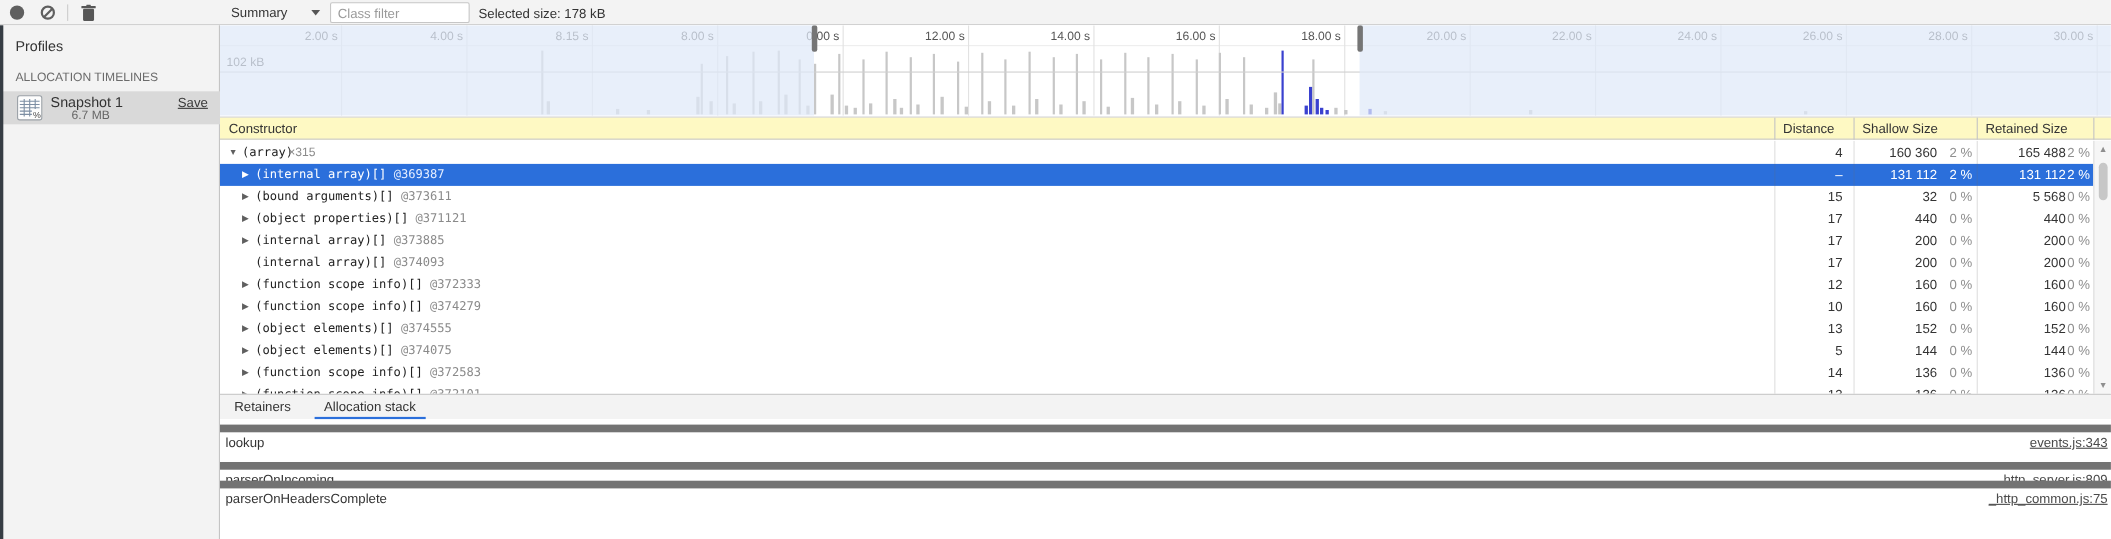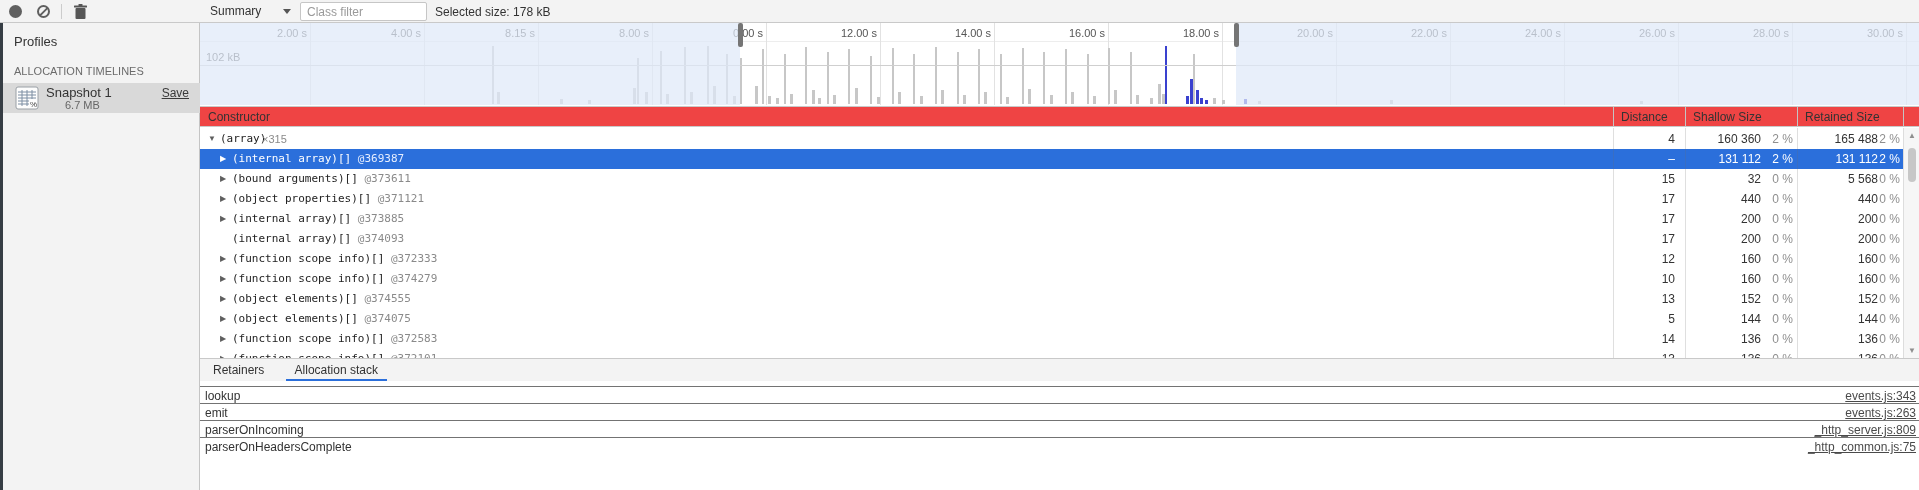--- a/index.html
+++ b/index.html
@@ -61,21 +61,21 @@
   #size-label { position:absolute; left:6px; top:28px; font-size:11px; color:#555; }
   .bar { position:absolute; bottom:2px; }
   .bar.g { background:#c7c7c7; }
   .bar.b { background:#3a41cf; }
   .tl-overlay { position:absolute; top:0; height:82px; background:rgba(223,233,248,0.72); }
   .tl-handle { position:absolute; top:0; width:5px; height:24px; background:#757575;
                border-radius:2px; cursor:ew-resize; z-index:4; }
 
   
   #grid-header { position:absolute; left:0; top:84px; width:1719px; height:20px;
-                 background:#ef4444; border-bottom:1px solid #c9c9c9; font-size:12px; color:#333; }
+                 background:#fef9c3; border-bottom:1px solid #c9c9c9; font-size:12px; color:#333; }
   #grid-header .hcell { position:absolute; top:3px; }
   .hdiv { position:absolute; top:0; width:1px; height:20px; background:#c4c4c4; }
 
   
   #grid-body { position:absolute; left:0; top:105px; width:1719px; height:230px;
                overflow:hidden; background:#fff; }
   .grow { position:absolute; left:0; width:1703px; height:20px; cursor:default; }
   .grow.selected { background:#2b6fdb; color:#fff; }
   .grow .caret { position:absolute; top:5px; font-size:8px; color:#5f5f5f; }
   .grow.selected .caret { color:#fff; }
@@ -100,21 +100,21 @@
 
   
   #tabsbar { position:absolute; left:0; top:335px; width:1719px; height:23px;
              background:#f3f3f3; border-top:1px solid #c9c9c9; }
   .tab { position:absolute; top:0; height:23px; line-height:23px; padding:0 9px;
          font-size:12px; color:#333; cursor:pointer; }
   .tab.active { border-bottom:3px solid #2b6fdb; }
 
   
   #stack { position:absolute; left:0; top:358px; width:1719px; height:109px; background:#fff; }
-  .srow { position:absolute; left:0; width:1719px; height:17px; border-top:1px solid #737373;
+  .srow { position:absolute; left:0; width:1719px; height:17px; border-top:7px solid #737373;
           cursor:default; }
   .srow .fn { position:absolute; left:5px; top:2px; font-size:12px; color:#333; }
   .srow .loc { position:absolute; right:3px; top:2px; font-size:12px; color:#4a4a4a;
                text-decoration:underline; cursor:pointer; }
   .srow.last { border-bottom:1px solid #e4e4e4; }
 </style>
 </head>
 <body>
 
 <div id="app">
@@ -421,24 +421,20 @@
     <div id="tabsbar">
         <div class="tab" style="left: 4px;">Retainers</div>
         <div class="tab active" style="left: 85.6px;">Allocation stack</div>
       </div>
 
     <div id="stack">
         <div class="srow" style="top: 5px;">
           <div class="fn">lookup</div>
           <div class="loc">events.js:343</div>
         </div>
-        <div class="srow" style="top: 22px;">
-          <div class="fn">emit</div>
-          <div class="loc">events.js:263</div>
-        </div>
         <div class="srow" style="top: 39px;">
           <div class="fn">parserOnIncoming</div>
           <div class="loc">_http_server.js:809</div>
         </div>
         <div class="srow" style="top: 56px;">
           <div class="fn">parserOnHeadersComplete</div>
           <div class="loc">_http_common.js:75</div>
         </div>
       </div>
 

